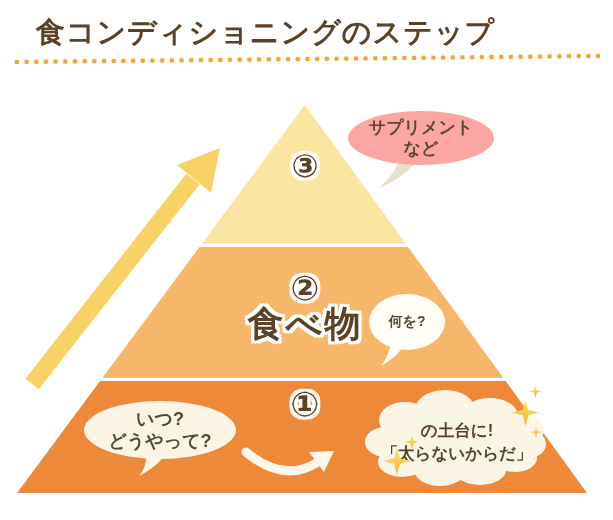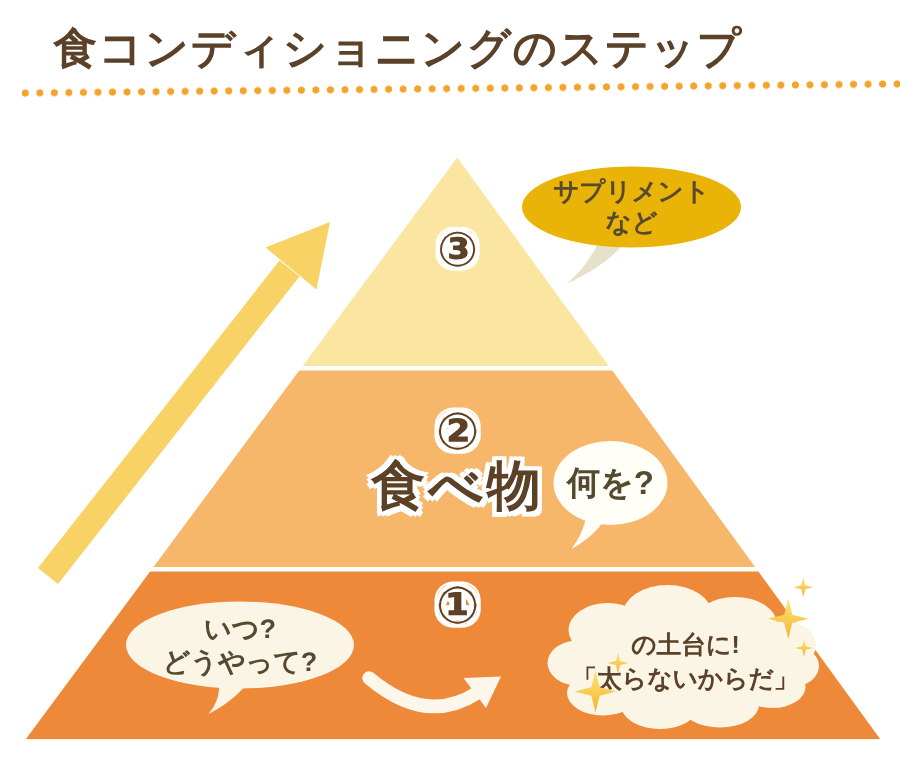--- a/index.html
+++ b/index.html
@@ -43,21 +43,21 @@
   .lab2{top:306px;font-size:36px;letter-spacing:2px;}
   .num1{top:387px;font-size:34px;}
   .lab1{top:417px;font-size:40px;letter-spacing:2px;}
   
   .bubble{
     position:absolute;border-radius:50%;
     display:flex;flex-direction:column;align-items:center;justify-content:center;
     font-weight:bold;color:#55492F;text-align:center;line-height:1.25;
   }
   .bub-supplement{left:348px;top:111px;width:146px;height:54px;font-size:17px;}
-  .bub-what{left:369px;top:294px;width:76px;height:56px;font-size:22px;align-items:center;}
+  .bub-what{left:369px;top:294px;width:76px;height:56px;font-size:14px;align-items:center;}
   .bub-whenhow{left:84px;top:401px;width:152px;height:58px;font-size:18px;}
   .cloud-text{
     position:absolute;left:373px;top:419px;width:168px;text-align:center;
     font-size:16.5px;font-weight:bold;color:#5B4127;line-height:1.38;z-index:6;
   }
   
   .sparkle{
     position:absolute;z-index:7;
     clip-path:polygon(50% 0%,60% 40%,100% 50%,60% 60%,50% 100%,40% 60%,0% 50%,40% 40%);
     background:linear-gradient(180deg,#FDE57E,#F3B52B);
@@ -109,21 +109,21 @@
       <ellipse cx="440" cy="470" rx="26" ry="16"></ellipse>
       <ellipse cx="480" cy="470" rx="26" ry="15"></ellipse>
       <ellipse cx="515" cy="458" rx="22" ry="14"></ellipse>
       <ellipse cx="385" cy="442" rx="20" ry="15"></ellipse>
       <ellipse cx="528" cy="444" rx="18" ry="14"></ellipse>
     </g>
     <path d="M 246 452 Q 284 484 318 462" fill="none" stroke-width="9" stroke-linecap="round" style="stroke: rgb(252, 247, 234);"></path>
     <polygon points="334,451 324,472 309,452" style="fill: rgb(252, 247, 234);"></polygon>
   </svg>
 
-  <div class="bubble bub-supplement z5" style="background-color: #eab308;">
+  <div class="bubble bub-supplement z5" style="background-color: #fca5a5;">
     <span>サプリメント</span>
     <span>など</span>
   </div>
 
   <div class="bubble bub-what z5" style="background-color: rgb(255, 254, 247);">
     <span>何を?</span>
   </div>
 
   <div class="bubble bub-whenhow z5" style="background-color: rgb(251, 245, 230);">
     <span>いつ?</span>

